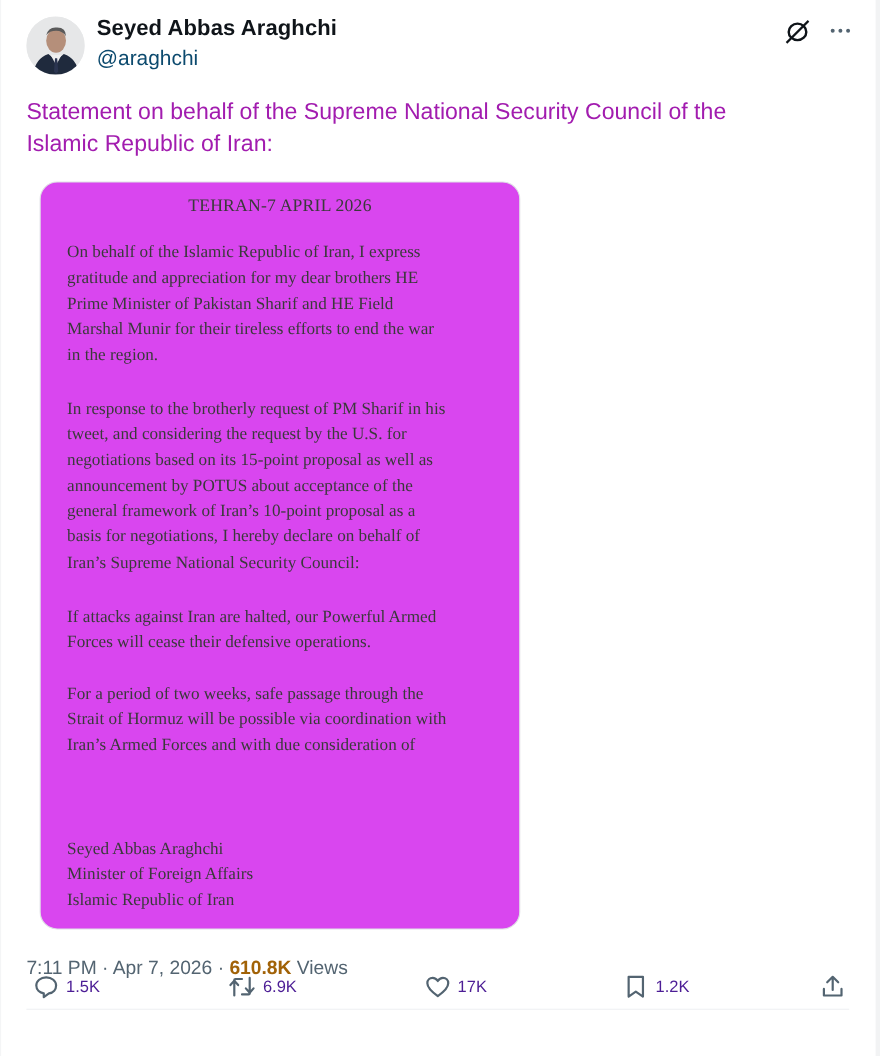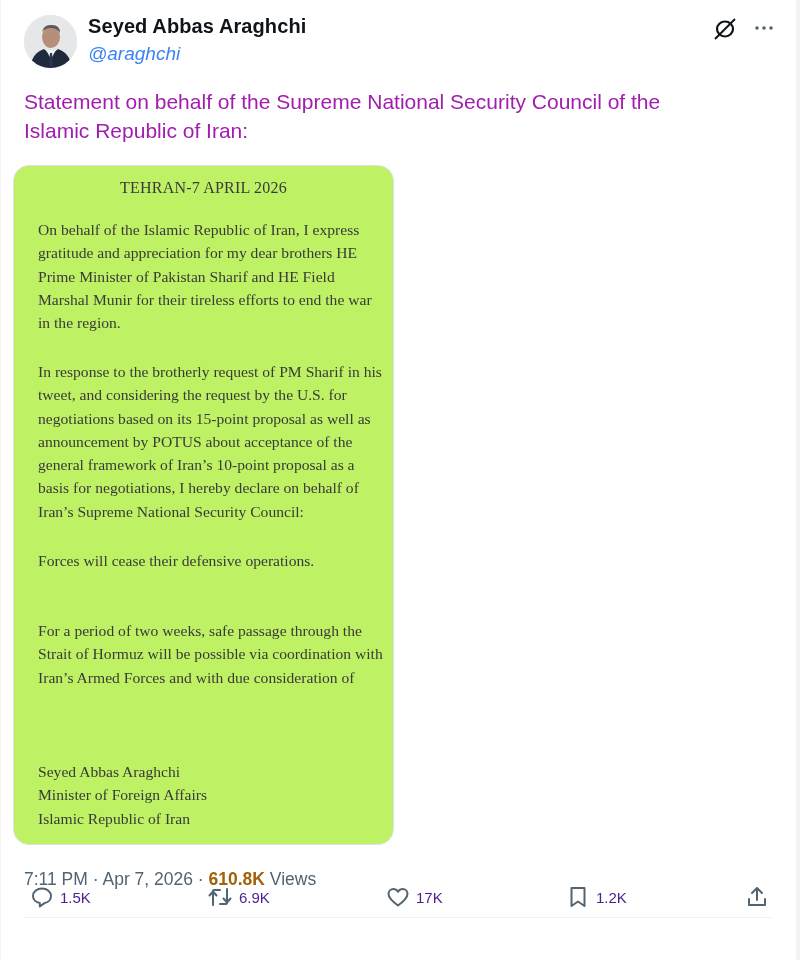--- a/index.html
+++ b/index.html
@@ -42,22 +42,21 @@
       left: 88px; top: 15px;
       font-size: 20px;
       font-weight: bold;
       color: #0f1419;
       letter-spacing: 0.1px;
     }
     .author-handle {
       position: absolute;
       left: 88px; top: 43px;
       font-size: 19px;
-      color: #3b82f6;
-      font-style: italic;
+      color: #0c4a6e;
     }
     .grok-icon {
       position: absolute;
       left: 712px; top: 16px;
       width: 26px; height: 26px;
     }
     .more-icon {
       position: absolute;
       left: 752px; top: 16px;
       width: 24px; height: 24px;
@@ -69,25 +68,25 @@
       left: 24px; top: 87px;
       width: 740px;
       font-size: 21px;
       line-height: 29px;
       color: #a21caf;
       font-family: "Liberation Sans", "DejaVu Sans", sans-serif;
     }
     
     .media-card {
       position: absolute;
-      left: 13px; top: 165px;
-      width: 381px; height: 680px;
+      left: 36px; top: 165px;
+      width: 437px; height: 680px;
       border: 1.5px solid #dfe2e5;
       border-radius: 16px;
-      background: #bef264;
+      background: #d946ef;
       box-sizing: border-box;
       overflow: hidden;
     }
     .doc {
       font-family: "Liberation Serif", "DejaVu Serif", serif;
       color: #3a3a3a;
       font-size: 15.6px;
       line-height: 23.3px;
     }
     .doc-header {
@@ -196,20 +195,21 @@
     <span class="line">In response to the brotherly request of PM Sharif in his</span>
     <span class="line">tweet, and considering the request by the U.S. for</span>
     <span class="line">negotiations based on its 15-point proposal as well as</span>
     <span class="line">announcement by POTUS about acceptance of the</span>
     <span class="line">general framework of Iran’s 10-point proposal as a</span>
     <span class="line">basis for negotiations, I hereby declare on behalf of</span>
     <span class="line">Iran’s Supreme National Security Council:</span>
   </p>
 
   <p class="doc-para" style="top:383px;">
+    <span class="line">If attacks against Iran are halted, our Powerful Armed</span>
     <span class="line">Forces will cease their defensive operations.</span>
   </p>
 
   <p class="doc-para" style="top:453px;">
     <span class="line">For a period of two weeks, safe passage through the</span>
     <span class="line">Strait of Hormuz will be possible via coordination with</span>
     <span class="line">Iran’s Armed Forces and with due consideration of</span>
   </p>
 
   <p class="doc-para" style="top:594px;">

